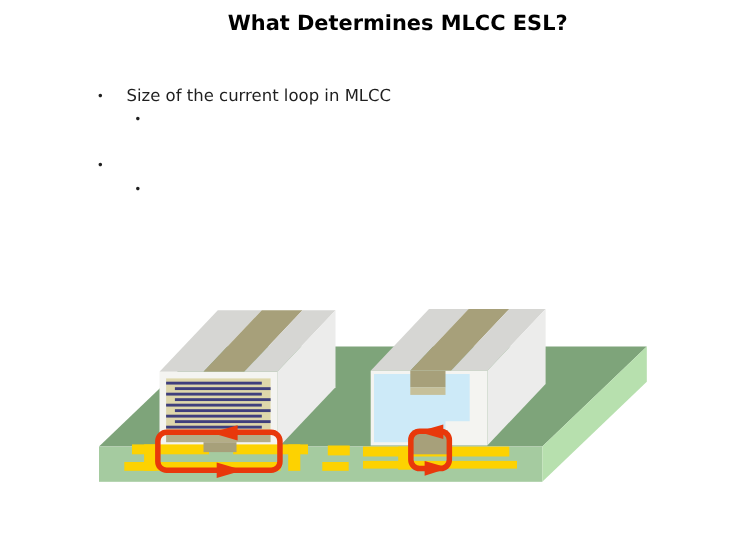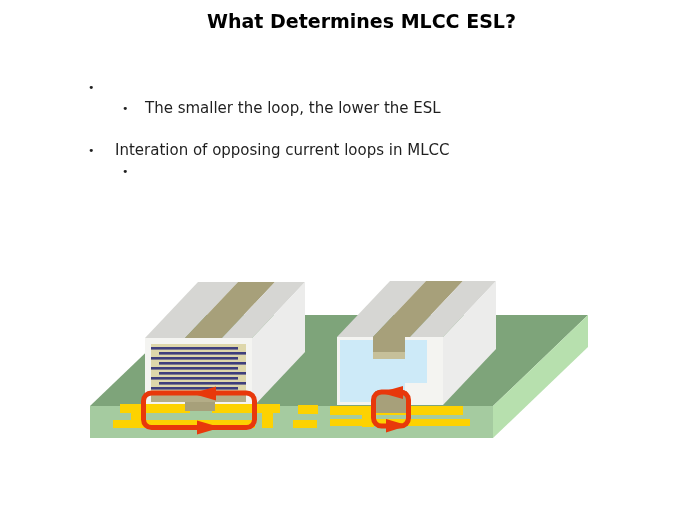--- a/index.html
+++ b/index.html
@@ -31,30 +31,29 @@
 <body>
 
 <div class="slide">
 
   <h1 class="title">What Determines MLCC ESL?</h1>
 
   <div class="bullets">
     <div class="b-group">
       <div class="b-row">
         <span class="dot">•</span>
+        <span class="b-text">Size of the current loop in MLCC</span>
       </div>
       <div class="b-row sub">
         <span class="dot">•</span>
-        <span class="b-text">The smaller the loop, the lower the ESL</span>
       </div>
     </div>
     <div class="b-group">
       <div class="b-row">
         <span class="dot">•</span>
-        <span class="b-text">Interation of opposing current loops in MLCC</span>
       </div>
       <div class="b-row sub">
         <span class="dot">•</span>
       </div>
     </div>
   </div>
 
   <svg class="diagram" viewBox="0 0 675 506" xmlns="http://www.w3.org/2000/svg">
 
     <g>

